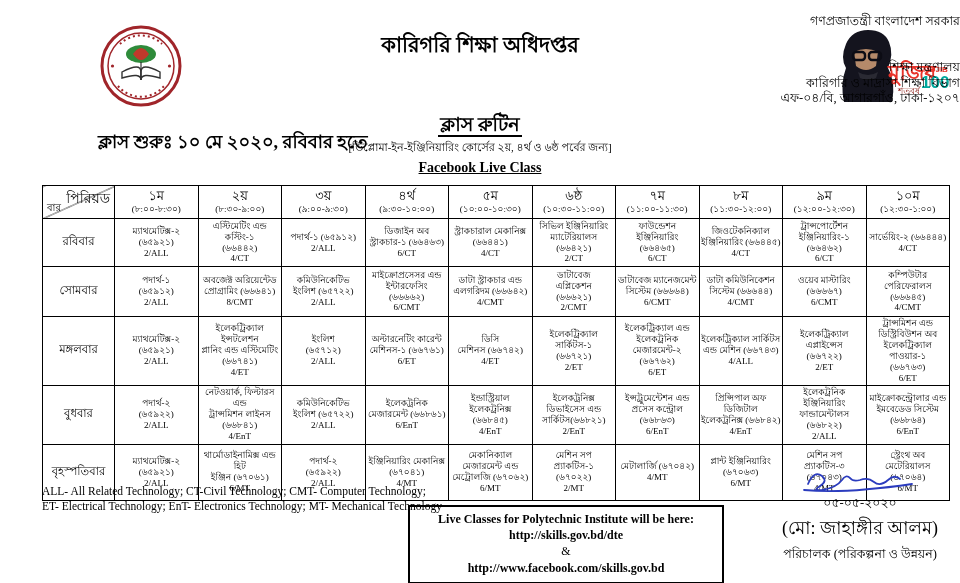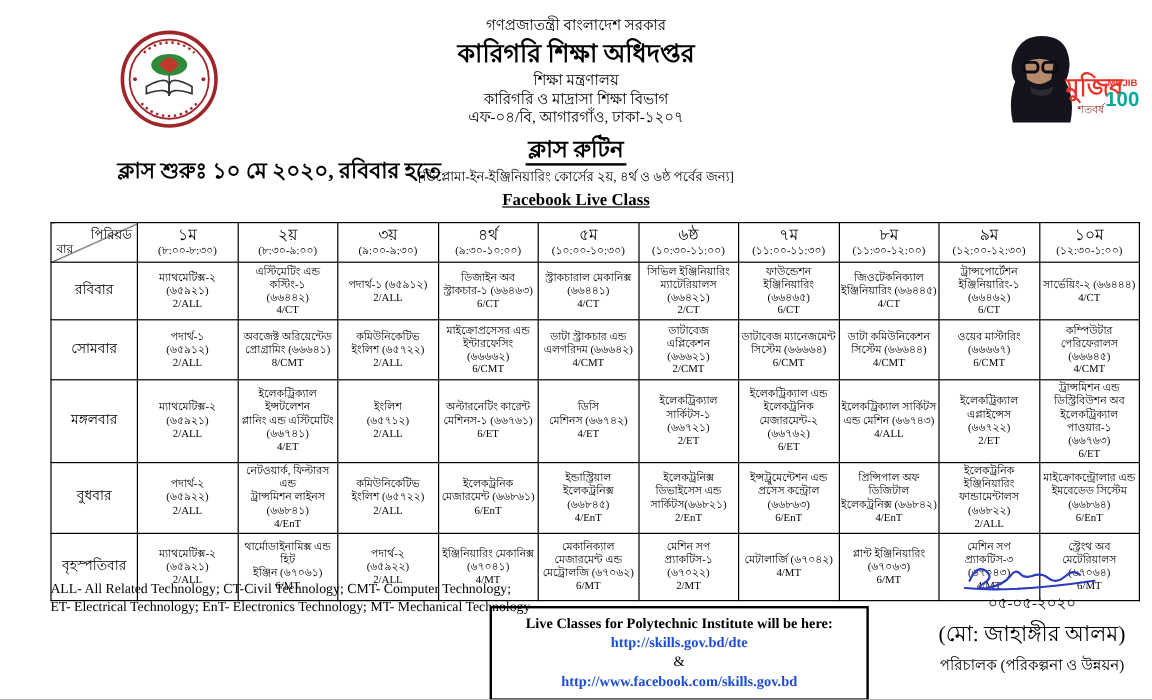--- a/index.html
+++ b/index.html
@@ -1,21 +1,21 @@
 <!DOCTYPE html>
 <html><head>
 <meta charset="utf-8">
 <style>
   html,body{margin:0;padding:0;background:#888;}
   .page{position:relative;width:960px;height:583px;background:#ffffff;overflow:hidden;
         font-family:"Liberation Serif","DejaVu Serif",serif;color:#000;}
 
   
   .gov-header{position:absolute;top:14px;left:0;width:100%;text-align:center;line-height:1.25;}
-  .gov-line{font-size:12.5px;}
+  .gov-line{font-size:12.5px;text-align:right;}
   .gov-title{font-size:21px;font-weight:bold;margin:2px 0;}
   .logo{position:absolute;}
   .logo-left{left:100px;top:24px;width:82px;height:84px;}
   .logo-right{left:826px;top:22px;width:124px;height:86px;}
 
   
   .routine-title{position:absolute;top:110px;left:0;width:100%;text-align:center;
                  font-size:19px;font-weight:bold;}
   .routine-title span{border-bottom:2px solid #000;padding:0 2px;}
   .start-note{position:absolute;top:128px;left:98px;font-size:18px;font-weight:bold;}
@@ -37,29 +37,29 @@
   td.day{font-size:11.5px;}
   td.cell{font-size:9px;line-height:1.22;white-space:pre-line;
           font-family:"Liberation Serif","DejaVu Serif",serif;}
   tbody tr:nth-child(1) td{height:45px;}
   tbody tr:nth-child(2) td{height:47px;}
   tbody tr:nth-child(3) td{height:55px;}
   tbody tr:nth-child(4) td{height:56px;}
   tbody tr:nth-child(5) td{height:53px;}
   th.corner{position:relative;padding:0;
     background:linear-gradient(to bottom right,transparent calc(50% - 0.6px),#000 50%,transparent calc(50% + 0.6px));}
-  .corner-top{position:absolute;top:1px;right:4px;font-size:11px;}
+  .corner-top{position:absolute;top:1px;right:4px;font-size:14px;}
   .corner-bottom{position:absolute;bottom:1px;left:4px;font-size:10px;}
 
   
   .legend{position:absolute;left:42px;top:484px;font-size:11.5px;line-height:1.3;}
   .live-box{position:absolute;left:408px;top:505px;width:304px;border:2px solid #000;
             text-align:center;padding:4px 4px 6px 4px;line-height:1.35;}
   .live-box .box-title{font-size:12px;font-weight:bold;}
-  .live-box a{font-size:12px;font-weight:bold;color:#1d4ed8;text-decoration:none;display:block;}
+  .live-box a{font-size:12px;font-weight:bold;color:#000000;text-decoration:none;display:block;}
   .live-box .amp{font-size:12px;}
   .sign-block{position:absolute;left:760px;top:468px;width:200px;text-align:center;}
   .sign-scribble{display:block;margin:0 auto;}
   .sign-date{font-size:12.5px;}
   .sign-name{font-size:18px;}
   .sign-title{font-size:12.5px;}
 </style>
 </head>
 <body>
 

